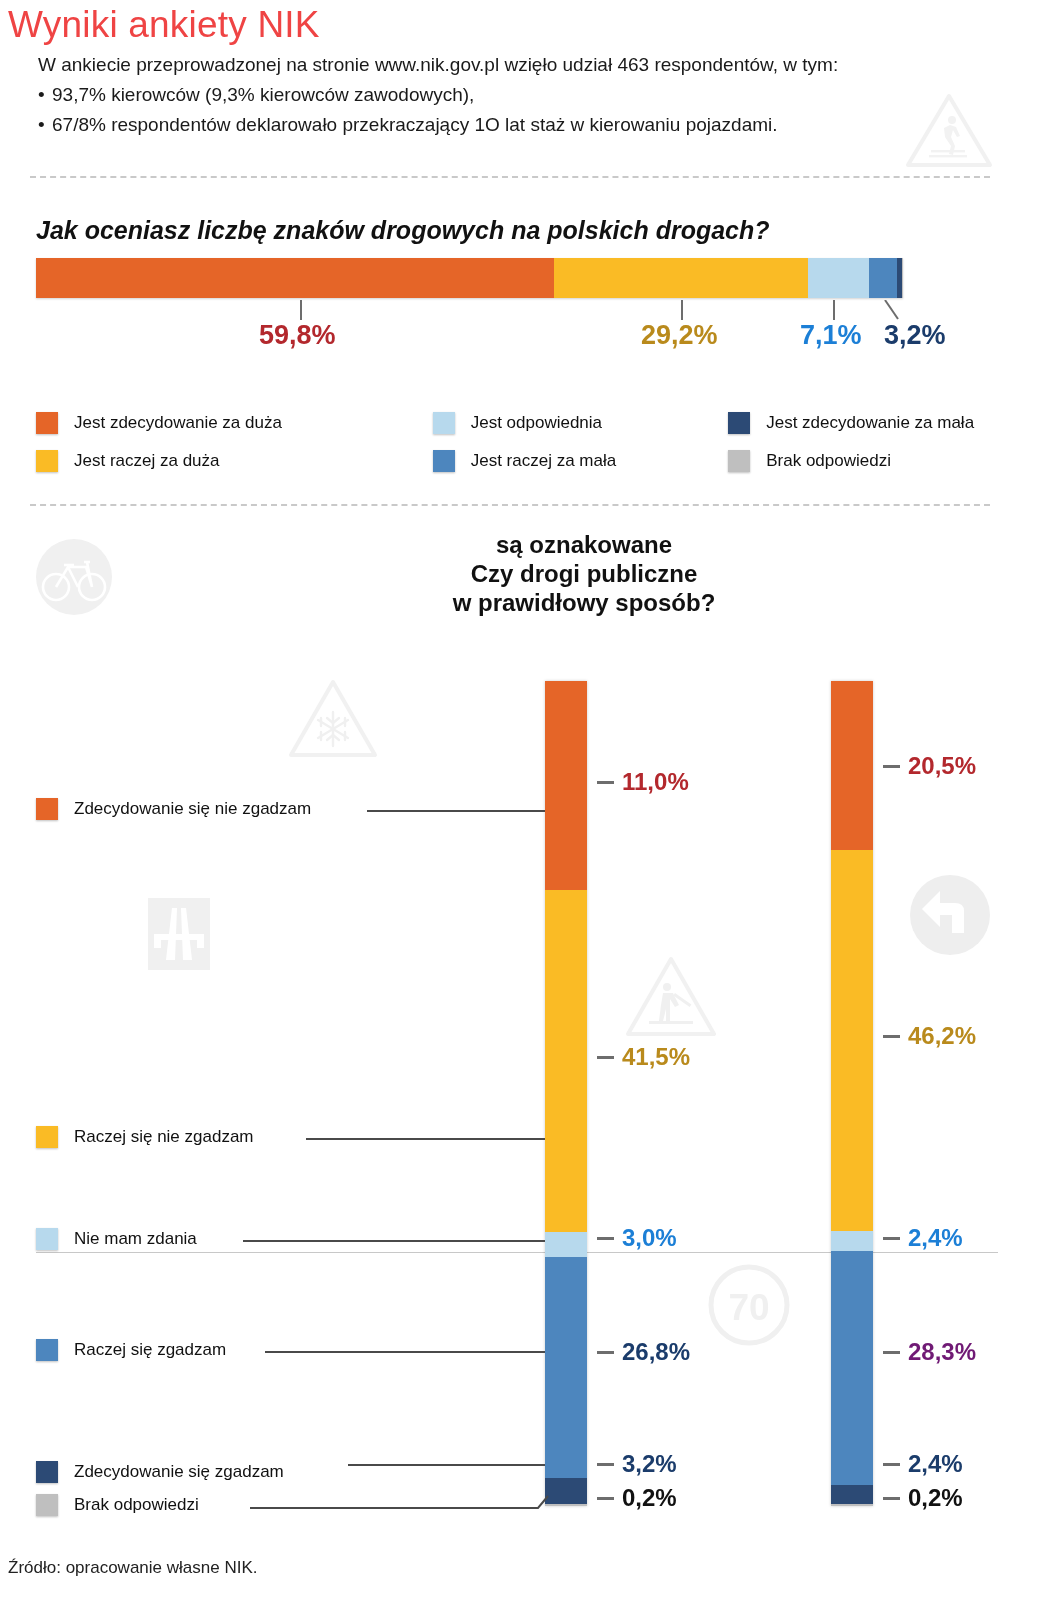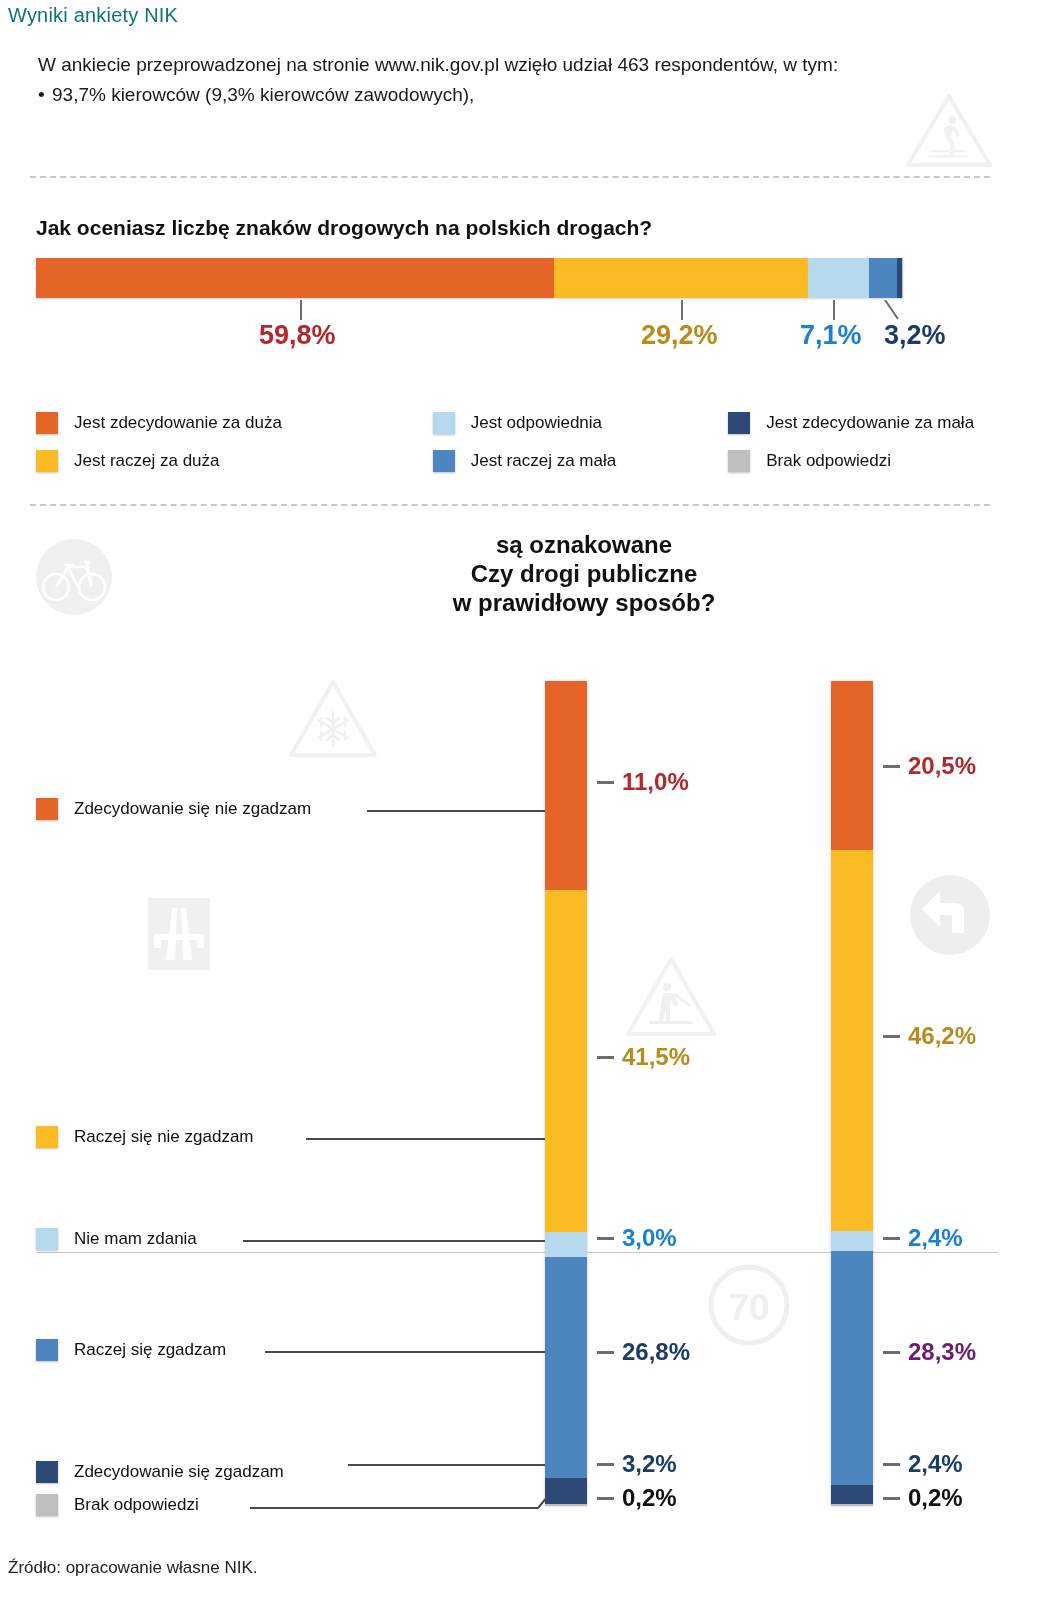--- a/index.html
+++ b/index.html
@@ -7,38 +7,38 @@
     width:1038px;height:1600px;
     background:#ffffff;
     font-family:"Liberation Sans","DejaVu Sans",sans-serif;
     color:#1a1a1a;
     position:relative;
     overflow:hidden;
   }
   
   #page-title{
     position:absolute;left:8px;top:4px;
-    font-size:20px;color:#0f766e;font-weight:400;letter-spacing:.2px;
+    font-size:37px;color:#ef4444;font-weight:400;letter-spacing:.2px;
   }
   #intro{
     position:absolute;left:38px;top:50px;width:880px;
     font-size:19px;line-height:30px;color:#1a1a1a;
   }
   #intro .line{white-space:nowrap;}
   #intro .bullet{display:inline-block;width:14px;}
   .divider{
     position:absolute;left:30px;width:960px;height:0;
     border-top:2px dashed #c9c9c9;
   }
   #divider-1{top:176px;}
   #divider-2{top:504px;}
   
   #q1-title{
     position:absolute;left:36px;top:216px;
-    font-size:21px;font-weight:700;color:#111;
+    font-size:25px;font-weight:700;color:#111;font-style:italic;
   }
   #q1-bar{
     position:absolute;left:36px;top:258px;width:867px;height:40px;
     display:flex;box-shadow:0 1px 2px rgba(0,0,0,.18);
   }
   #q1-bar .seg{height:100%;}
   .tick{position:absolute;width:0;border-left:2px solid #6d6d6d;}
   #q1-pcts span{position:absolute;font-size:27px;font-weight:700;top:320px;}
   
   #q1-legend{position:absolute;left:36px;top:396px;width:960px;}
@@ -82,20 +82,23 @@
 </style>
 </head>
 <body>
 
 <div id="page-title">Wyniki ankiety NIK</div>
 
 <div id="intro">
   <div class="line">W ankiecie przeprowadzonej na stronie www.nik.gov.pl wzięło udział 463 respondentów, w tym:</div>
   <div class="line">
     <span class="bullet">•</span><span>93,7% kierowców (9,3% kierowców zawodowych),</span>
+  </div>
+  <div class="line">
+    <span class="bullet">•</span><span>67/8% respondentów deklarowało przekraczający 1O lat staż w kierowaniu pojazdami.</span>
   </div>
 </div>
 
 <div class="wm" style="left:905px;top:92px;">
   <svg width="88" height="78" viewBox="0 0 88 78">
     <path d="M44 4 L85 73 H3 Z" fill="none" stroke="#f1f1f1" stroke-width="4" stroke-linejoin="round"></path>
     <g fill="#f2f2f2">
       <circle cx="47" cy="28" r="4"></circle>
       <path d="M45 33 l6 2 l4 9 l-3 1 l-4 -7 l-2 7 l4 9 l-2 9 l-4 -1 l2 -8 l-6 -9 l-1 -9 z"></path>
       <rect x="26" y="58" width="34" height="2.4"></rect>

